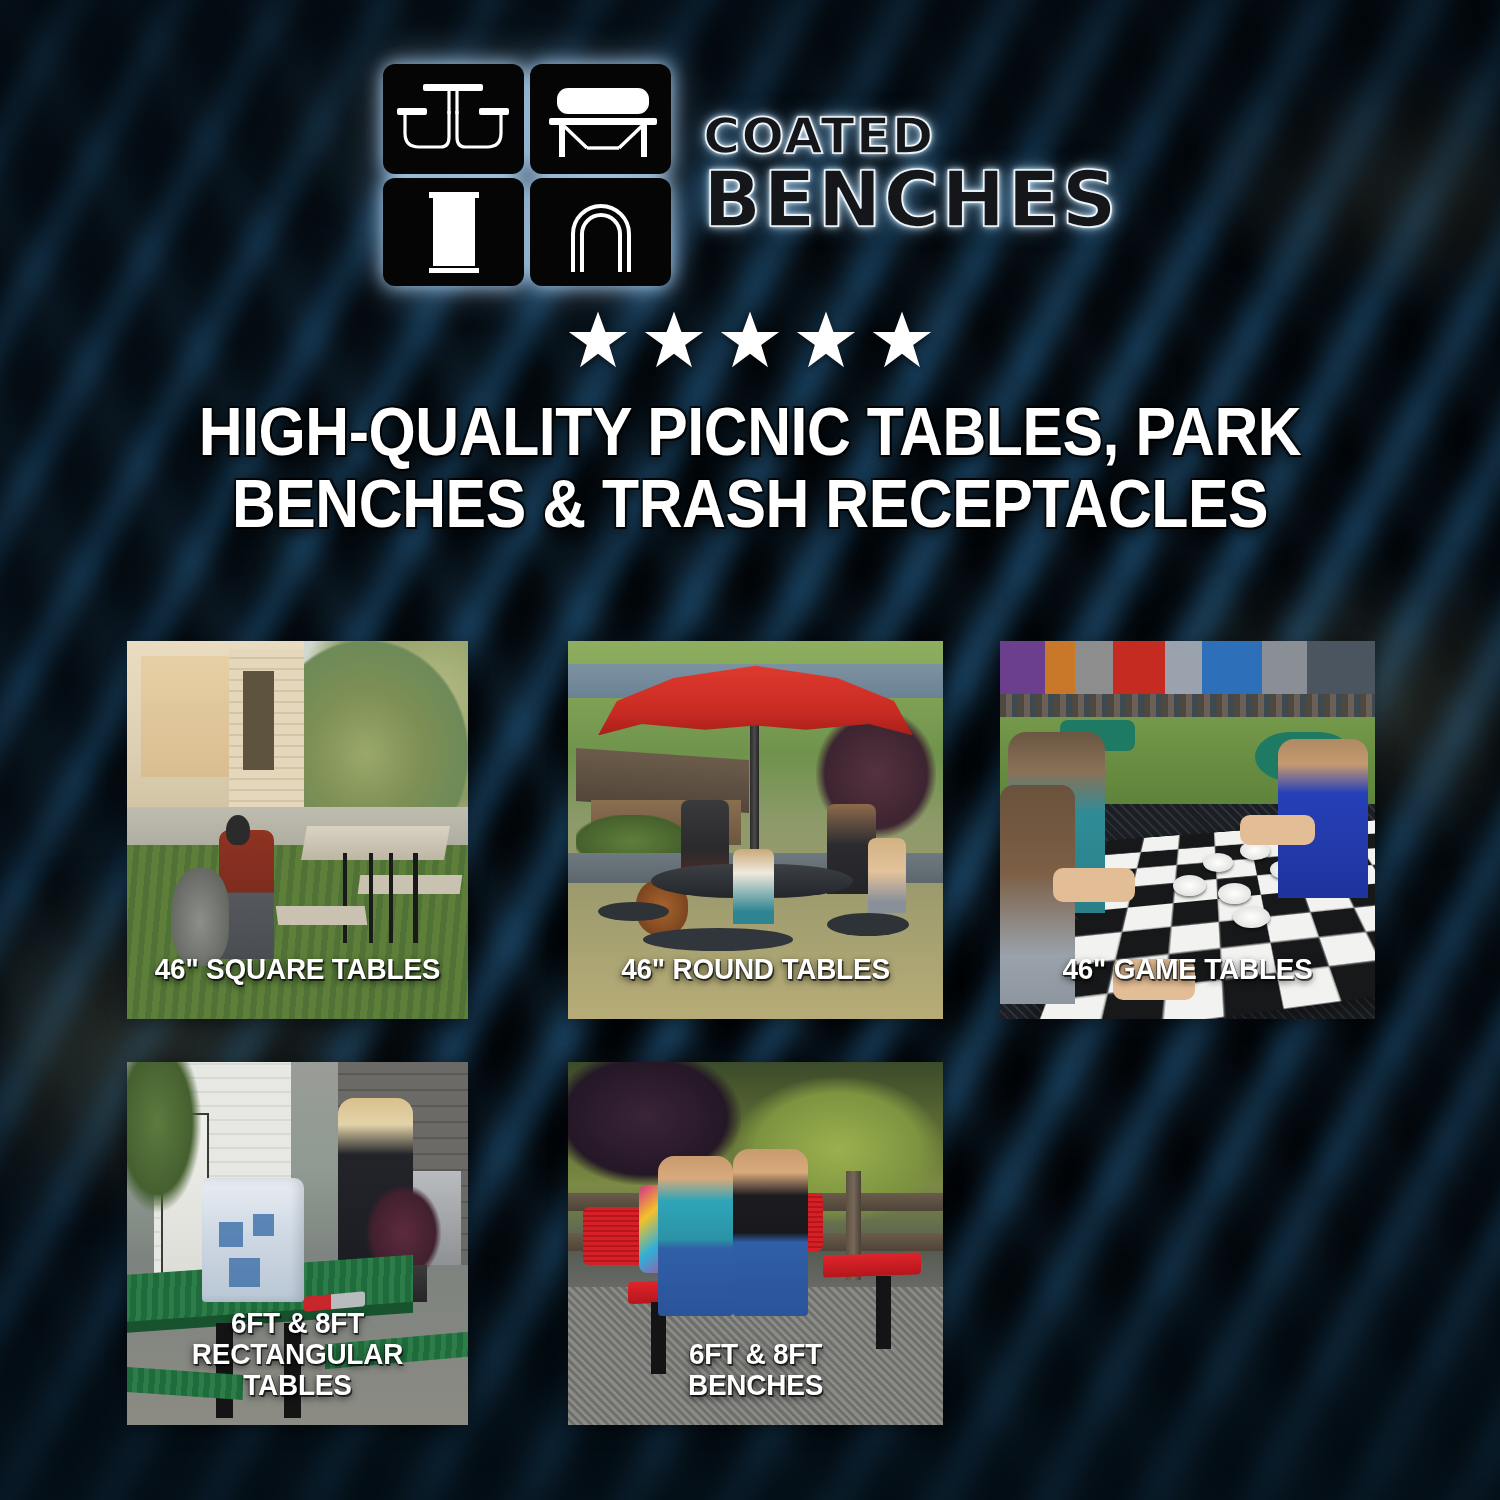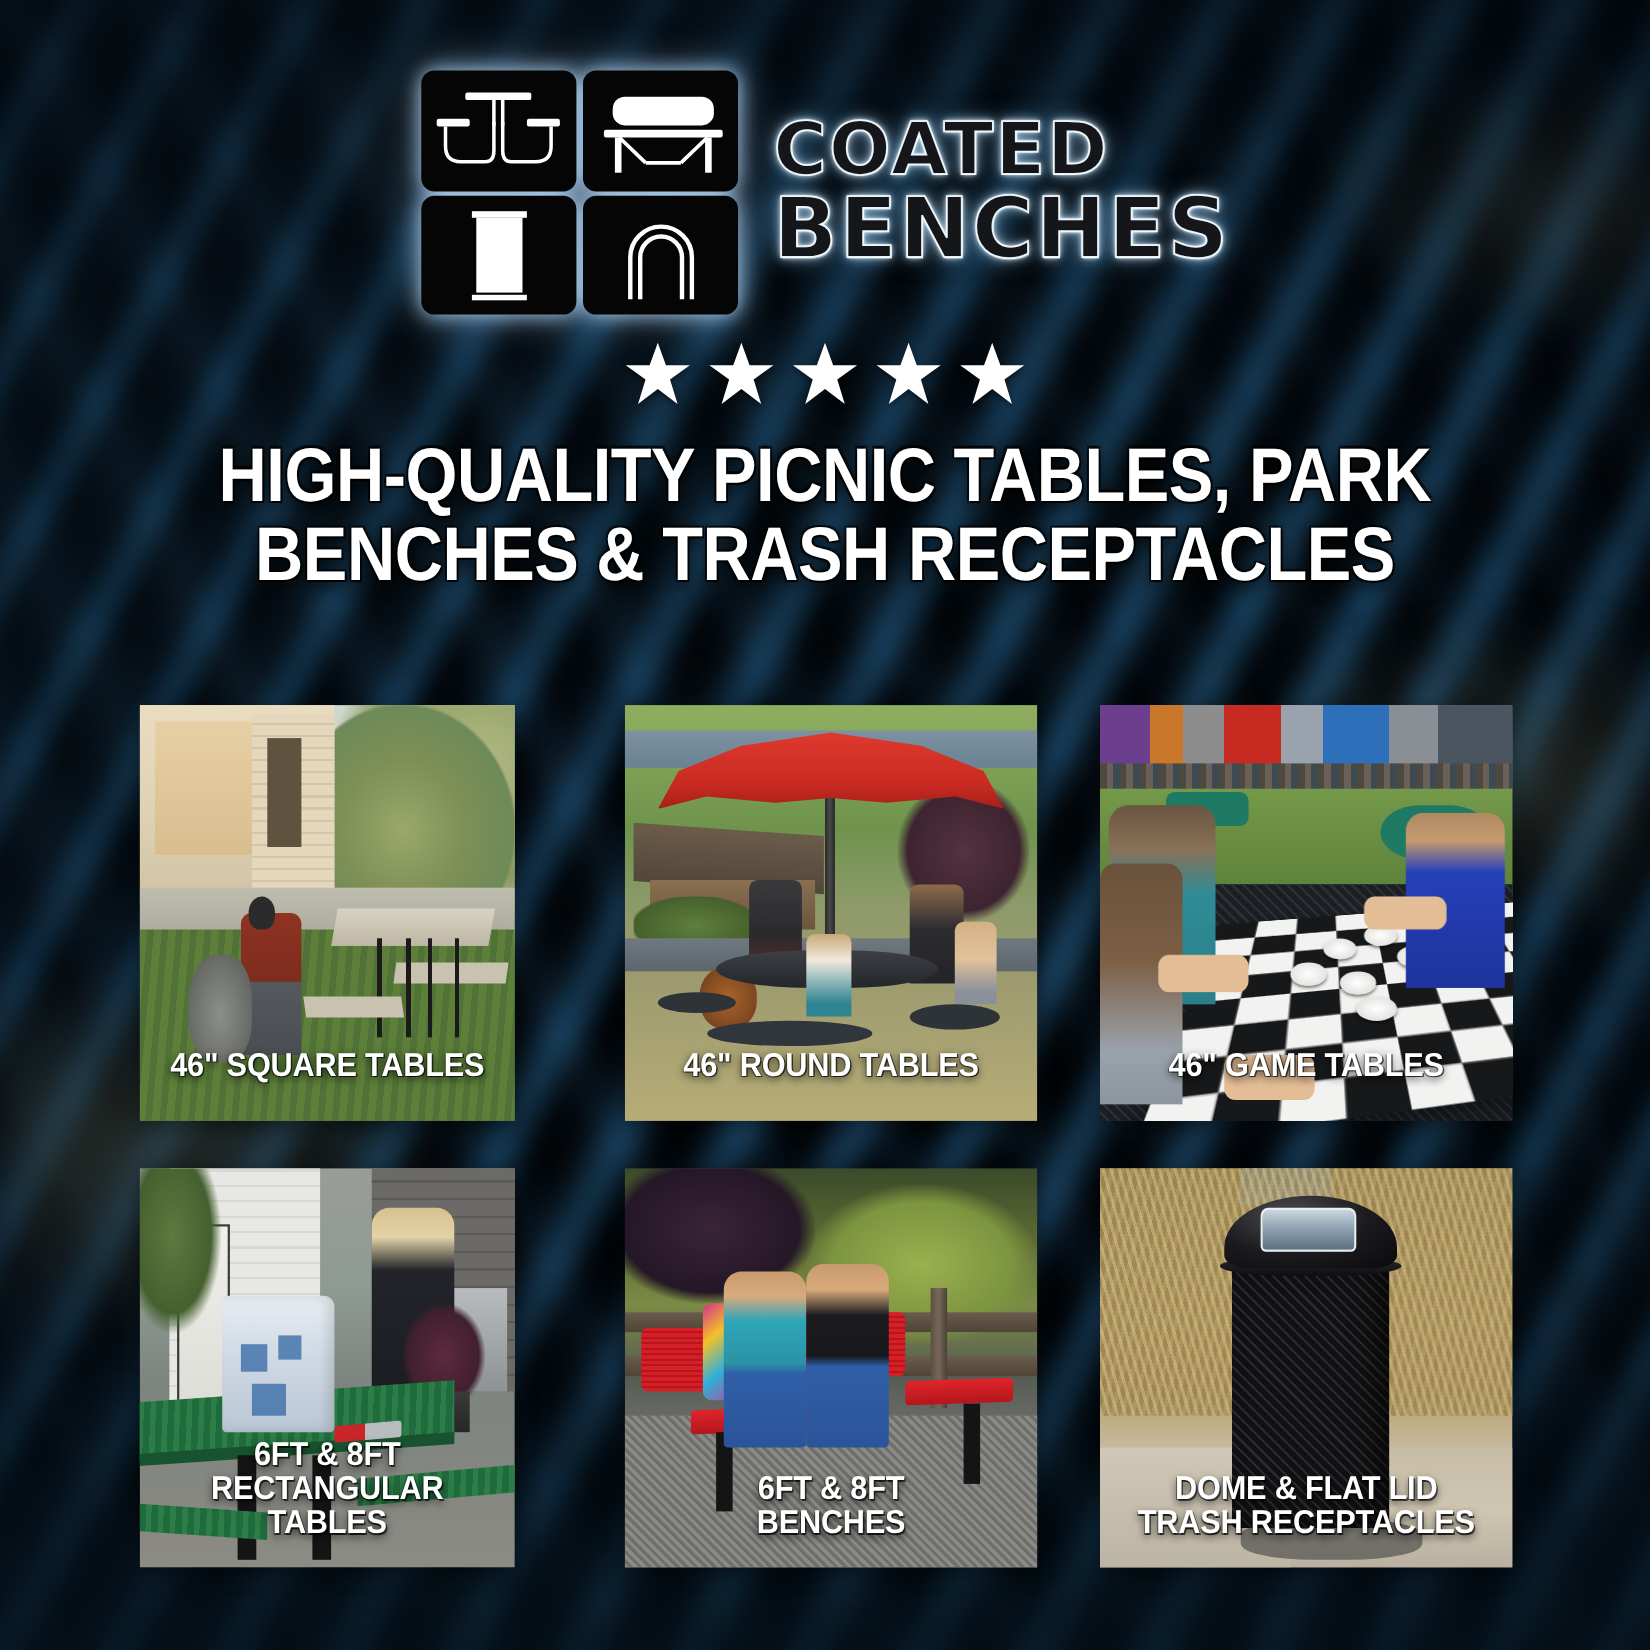--- a/index.html
+++ b/index.html
@@ -83,21 +83,21 @@
     line-height:.98;
     text-shadow:
       0 0 2px #ffffff,
       0 0 5px rgba(235,248,255,.95),
       0 0 11px rgba(185,225,255,.8),
       0 0 22px rgba(140,195,240,.5),
       1px 1px 0 rgba(255,255,255,.35);
     -webkit-text-stroke:1.6px rgba(245,252,255,.95);
     white-space:nowrap;
   }
-  .wm-1 { font-size:66px; }
+  .wm-1 { font-size:50px; }
   .wm-2 { font-size:76px; }
   .wm-3 { font-size:76px; }
 
   
   .stars {
     margin-top:22px;
     display:flex; justify-content:center; align-items:center; gap:14px;
   }
   .star { width:62px; height:60px; display:block; }
   .star svg { display:block; width:100%; height:100%;
@@ -590,32 +590,15 @@
           <div class="s5-pack"></div>
           <div class="s5-boy1"></div>
             <div class="s5-boy2"></div>
         </div>
         <div class="caption cap2">
           <span class="cl">6FT &amp; 8FT</span>
           <span class="cl">BENCHES</span>
         </div>
       </div>
 
-      <div class="tile t-f">
-        <div class="scene s6-bg">
-          <div class="s6-sky"></div>
-            <div class="s6-grass"></div>
-          <div class="s6-ground"></div>
-            <div class="s6-walk"></div>
-            <div class="s6-pad"></div>
-          <div class="s6-body"></div>
-            <div class="s6-ring"></div>
-          <div class="s6-dome"></div>
-            <div class="s6-open"></div>
-        </div>
-        <div class="caption cap2">
-          <span class="cl">DOME &amp; FLAT LID</span>
-          <span class="cl">TRASH RECEPTACLES</span>
-        </div>
-      </div>
     </div>
   </div>
 </div>
 
 </body></html>

